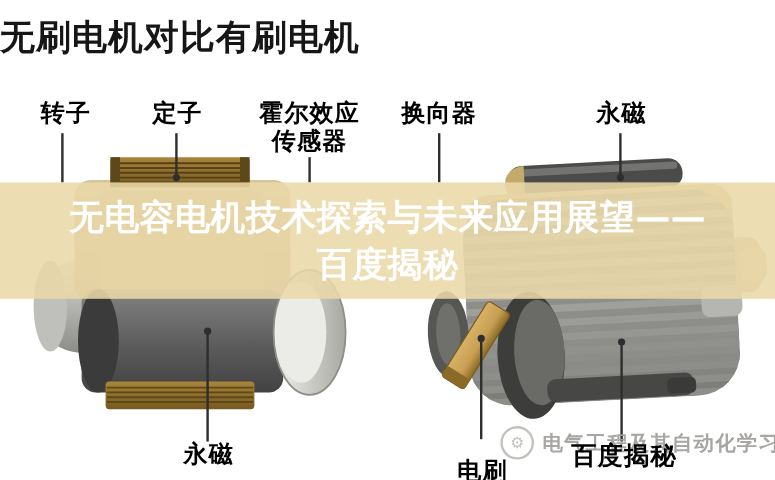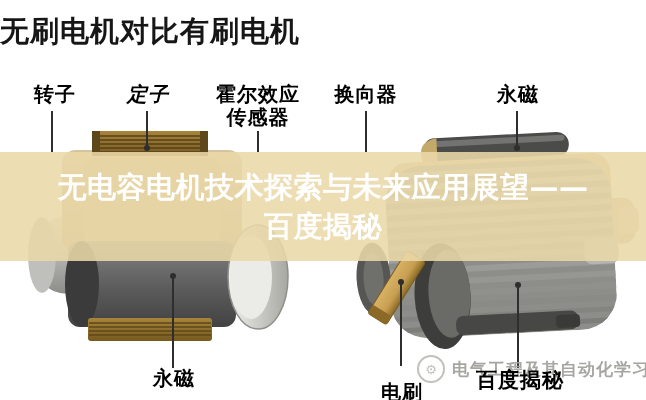--- a/index.html
+++ b/index.html
@@ -9,40 +9,40 @@
   }
   .motors-svg{position:absolute;left:0;top:0;z-index:1;}
   .page-title{
     position:absolute;left:0;top:12px;width:646px;z-index:2;
     text-align:left;font-size:29px;font-weight:800;color:#161616;letter-spacing:1px;
   }
   .lbl{position:absolute;z-index:2;transform:translateX(-50%);
     font-size:20px;font-weight:700;color:#000000;text-align:center;
     white-space:pre-line;line-height:1.15;letter-spacing:1px;}
   .lbl-top-rotor{left:55px;top:83px;}
-  .lbl-top-stator{left:148px;top:83px;font-style:italic;}
+  .lbl-top-stator{left:148px;top:83px;}
   .lbl-top-hall{left:258px;top:83px;}
   .lbl-top-commutator{left:366px;top:83px;}
   .lbl-top-magnet{left:518px;top:83px;}
   .lbl-bot-magnet{left:174px;top:367px;z-index:5;}
   .lbl-bot-brush{left:402px;top:381px;z-index:5;}
   .lbl-bot-armature{left:520px;top:368px;z-index:5;font-size:21px;}
   .pline{position:absolute;width:2px;background:#2e2e2e;z-index:2;}
   .pl-rotor{left:51px;top:111px;height:41px;}
   .pl-stator{left:146px;top:111px;height:37px;}
   .pl-hall{left:257px;top:131px;height:21px;}
   .pl-commutator{left:365px;top:111px;height:41px;}
   .pl-magnet-top{left:516px;top:111px;height:37px;}
   .pl-magnet-bottom{left:172px;top:276px;height:92px;}
   .pl-brush{left:400px;top:282px;height:84px;}
   .pl-armature{left:517px;top:285px;height:83px;}
   .pdot{position:absolute;left:-2px;top:-3px;width:6px;height:6px;border-radius:50%;background:#2e2e2e;}
   .pdot-end{position:absolute;left:-2px;bottom:-3px;width:6px;height:6px;border-radius:50%;background:#2e2e2e;}
   .overlay-band{
-    position:absolute;left:0;top:152px;width:646px;height:109px;z-index:3;
+    position:absolute;left:0;top:152px;width:646px;height:97px;z-index:3;
     background:rgba(235,216,169,0.88);
     display:flex;flex-direction:column;align-items:center;justify-content:center;
   }
   .overlay-line{
     color:#ffffff;font-weight:800;font-size:29px;line-height:1.32;
     text-align:center;white-space:nowrap;letter-spacing:0.5px;
   }
   .watermark{position:absolute;left:417px;top:355px;z-index:4;display:flex;align-items:center;gap:7px;opacity:0.92;}
   .wm-logo{width:24px;height:24px;border:2px solid #bdbcb7;border-radius:50%;
     display:flex;align-items:center;justify-content:center;color:#bdbcb7;font-size:13px;line-height:1;}

